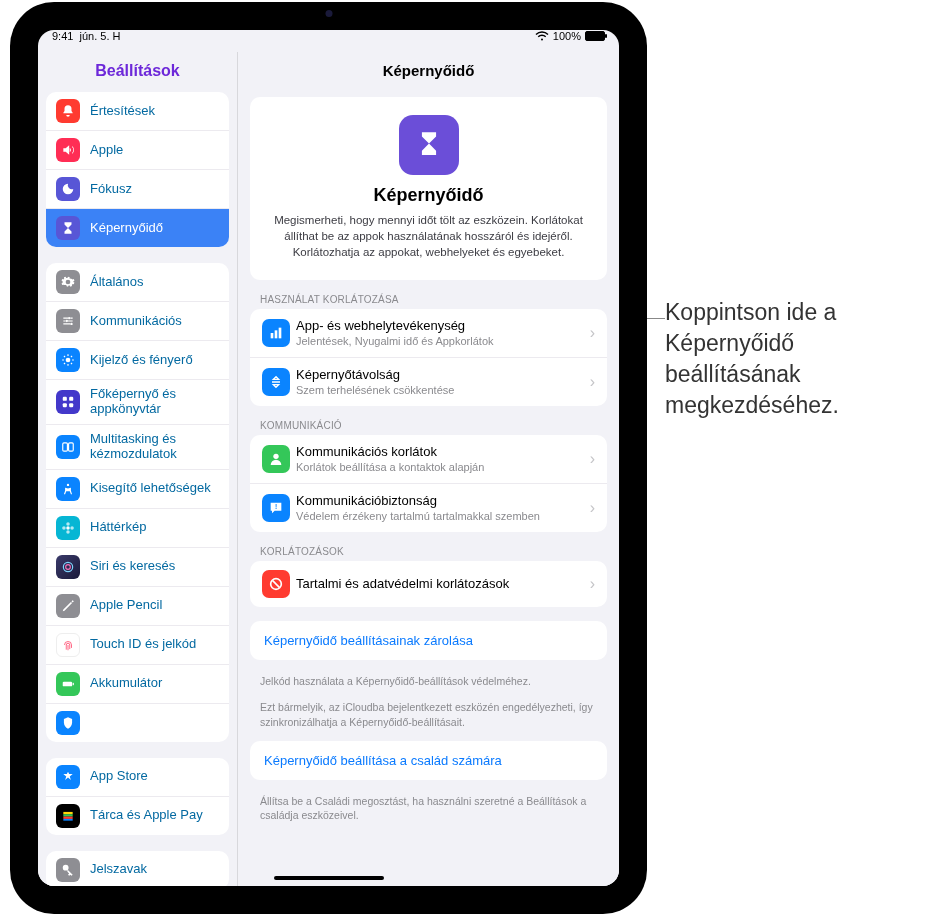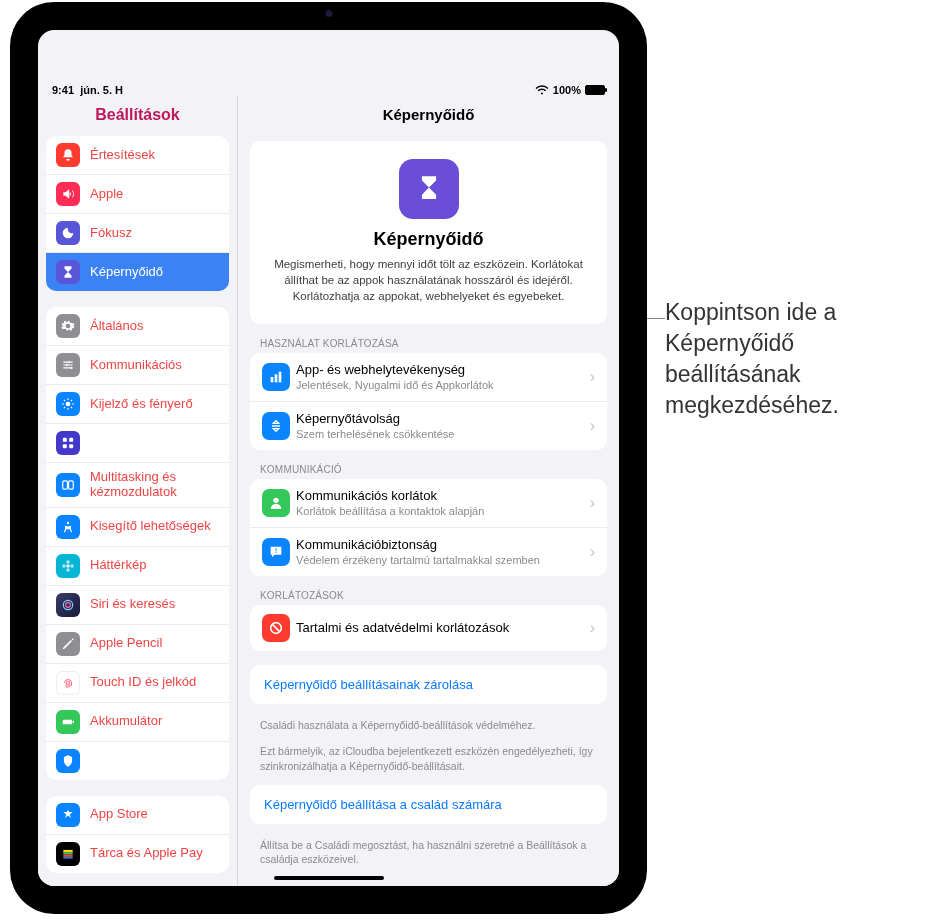--- a/index.html
+++ b/index.html
@@ -50,26 +50,25 @@
   .topcam {
     position:absolute;
     left:50%; top:8px; transform:translateX(-50%);
     width:7px; height:7px; border-radius:50%;
     background:#1a1a3a;
   }
   .statusbar {
     height: 22px;
     display: flex;
     justify-content: space-between;
-    align-items: flex-end;
+    align-items: flex-start;
     padding: 0 14px;
     font-size: 11px;
-    font-weight: 700;
+    font-weight: 400;
     color: #000;
-    margin-top: 44px;
   }
   .statusbar .right { display:flex; align-items:center; gap:4px; }
   .battery {
     width: 20px; height: 10px; border: 1px solid #000; border-radius: 2px;
     position: relative; background:#000;
   }
   .battery::after { content:""; position:absolute; right:-3px; top:2px; width:2px; height:4px; background:#000; border-radius:1px;}
   .cols {
     flex: 1;
     display: flex;
@@ -80,36 +79,36 @@
     background: #f2f2f7;
     display:flex;
     flex-direction:column;
     border-right: 1px solid #d8d8dc;
   }
   .sidebar-title {
     text-align: center;
     font-size: 16px;
     font-weight: 600;
     padding: 10px 0 12px;
-    color:#be185d;
+    color:#6d28d9;
   }
   .sidebar-scroll { flex:1; overflow:hidden; }
   .group {
     background: #fff;
     margin: 0 8px 16px;
     border-radius: 10px;
     overflow: hidden;
   }
   .row {
     display: flex;
     align-items: center;
     gap: 10px;
     padding: 7px 10px;
     font-size: 13px;
-    color: #ef4444;
+    color: #0369a1;
     border-bottom: 1px solid #eceaef;
     position: relative;
   }
   .row:last-child { border-bottom: none; }
   .row.selected { background: #3b82f6; color: #fff; }
   .row.selected .icn { filter: none; }
   .icn {
     width: 24px; height: 24px; border-radius: 6px;
     display:flex; align-items:center; justify-content:center;
     color:#fff; font-size:14px; flex-shrink:0;
@@ -292,20 +291,21 @@
             </div>
             <div class="row">
               <div class="icn" style="background:#4338ca">
                   <svg width="14" height="14" viewBox="0 0 24 24" fill="#fff">
                     <rect x="3" y="3" width="7" height="7" rx="2"></rect>
                     <rect x="14" y="3" width="7" height="7" rx="2"></rect>
                     <rect x="3" y="14" width="7" height="7" rx="2"></rect>
                     <rect x="14" y="14" width="7" height="7" rx="2"></rect>
                   </svg>
                 </div>
+              <div class="row-label">Főképernyő és appkönyvtár</div>
             </div>
             <div class="row">
               <div class="icn" style="background:#0a84ff">
                   <svg width="14" height="14" viewBox="0 0 24 24" fill="none" stroke="#fff" stroke-width="2">
                     <rect x="3" y="5" width="8" height="14" rx="2"></rect>
                     <rect x="13" y="5" width="8" height="14" rx="2"></rect>
                   </svg>
                 </div>
               <div class="row-label">Multitasking és kézmozdulatok</div>
             </div>
@@ -496,21 +496,21 @@
             <div class="dtext">
               <div class="dt-title">Tartalmi és adatvédelmi korlátozások</div>
             </div>
             <div class="chev">›</div>
           </div>
         </div>
 
         <div class="card">
           <div class="linkrow">Képernyőidő beállításainak zárolása</div>
         </div>
-        <div class="footer-note">Családi használata a Képernyőidő-beállítások védelméhez.</div>
+        <div class="footer-note">Jelkód használata a Képernyőidő-beállítások védelméhez.</div>
 
         <div class="footer-note">Ezt bármelyik, az iCloudba bejelentkezett eszközén engedélyezheti, így szinkronizálhatja a Képernyőidő-beállításait.</div>
 
         <div class="card">
           <div class="linkrow">Képernyőidő beállítása a család számára</div>
         </div>
         <div class="footer-note">Állítsa be a Családi megosztást, ha használni szeretné a Beállítások a családja eszközeivel.</div>
 
       </div>
     </div>

